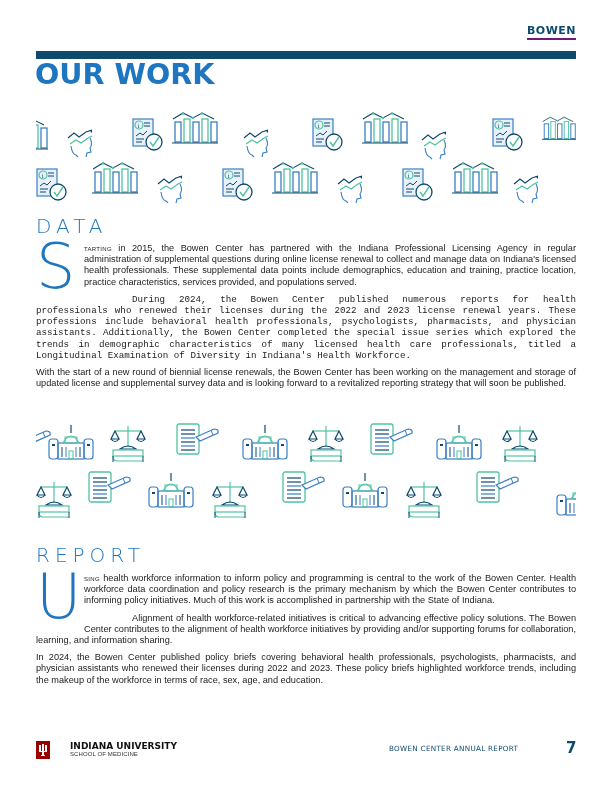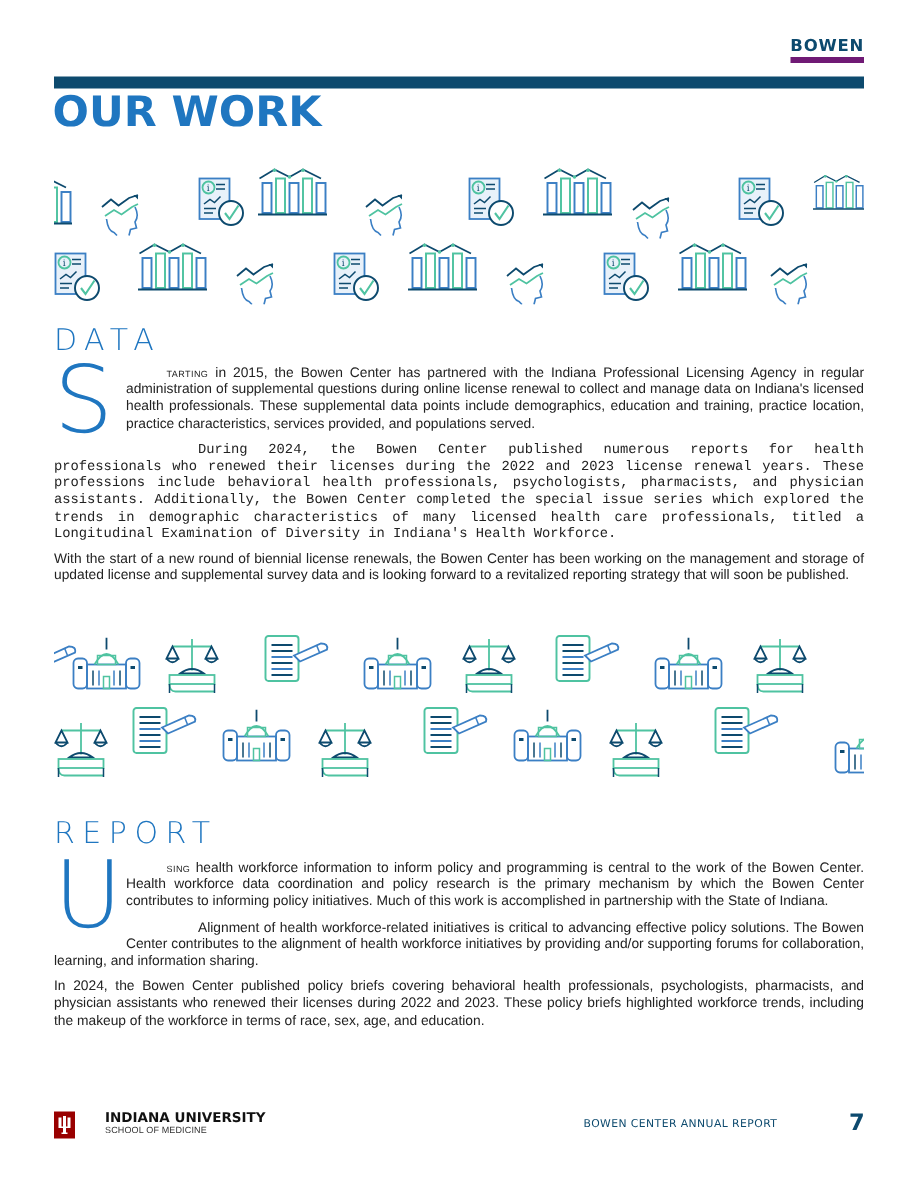--- a/index.html
+++ b/index.html
@@ -1,27 +1,27 @@
 <!DOCTYPE html>
 <html><head>
 <meta charset="utf-8">
 <style>
   html, body { margin:0; padding:0; background:#ffffff; }
   body { width:612px; height:792px; position:relative; overflow:hidden; font-family:"Liberation Sans", sans-serif; color:#1f1f1f; }
   .abs { position:absolute; }
-  .brand { right:36px; top:24px; font-family:"DejaVu Sans", sans-serif; font-weight:bold; font-size:11px; letter-spacing:0.5px; color:#0d4a6e; padding-bottom:1px; border-bottom:4px solid #701a75; }
+  .brand { right:36px; top:24px; font-family:"DejaVu Sans", sans-serif; font-weight:bold; font-size:11px; letter-spacing:0.5px; color:#0d4a6e; padding-bottom:1px; border-bottom:2px solid #701a75; }
   .topbar { left:36px; top:51px; width:540px; height:8px; background:#0d4a6e; }
   .title { left:35px; top:58px; font-family:"DejaVu Sans", sans-serif; font-weight:900; font-size:28px; letter-spacing:0px; color:#1f76c0; transform:scaleX(1.02); transform-origin:left; }
   .pattern { left:36px; width:540px; overflow:hidden; }
   .pattern svg { position:absolute; }
   .section-h { left:36px; font-family:"DejaVu Sans", sans-serif; font-weight:300; font-size:20px; letter-spacing:5px; color:#1f76c0; }
   .body-text { left:36px; width:540px; font-size:9.2px; line-height:11.2px; color:#222; text-align:justify; }
   .body-text p { margin:0 0 6px 0; }
   .dropcap { float:left; font-family:"DejaVu Sans", sans-serif; font-weight:200; color:#1f76c0; font-size:62px; line-height:52px; width:46px; height:56px; margin-right:2px; margin-top:-2px; }
-  .smallcaps { font-variant:small-caps; text-transform:lowercase; letter-spacing:0.3px;margin-left:27px; }
+  .smallcaps { font-variant:small-caps; text-transform:lowercase; letter-spacing:0.3px; }
   .footer-logo { left:36px; top:741px; display:flex; align-items:center; gap:20px; }
   .iu-box { width:14px; height:18px; background:#990000; display:flex; align-items:center; justify-content:center; }
   .iu-name { font-family:"DejaVu Sans", sans-serif; font-weight:bold; font-size:9px; line-height:9px; color:#111; }
   .iu-sub { font-family:"Liberation Sans", sans-serif; font-size:6px; line-height:7px; color:#333; letter-spacing:0.1px; }
   .footer-report { left:389px; top:744px; font-family:"DejaVu Sans", sans-serif; font-weight:normal; font-size:7.2px; color:#0d4a6e; letter-spacing:0.3px; }
   .page-num { left:566px; top:739px; font-family:"DejaVu Sans", sans-serif; font-weight:bold; font-size:15px; color:#0d4a6e; }
 </style>
 </head>
 <body>
 

